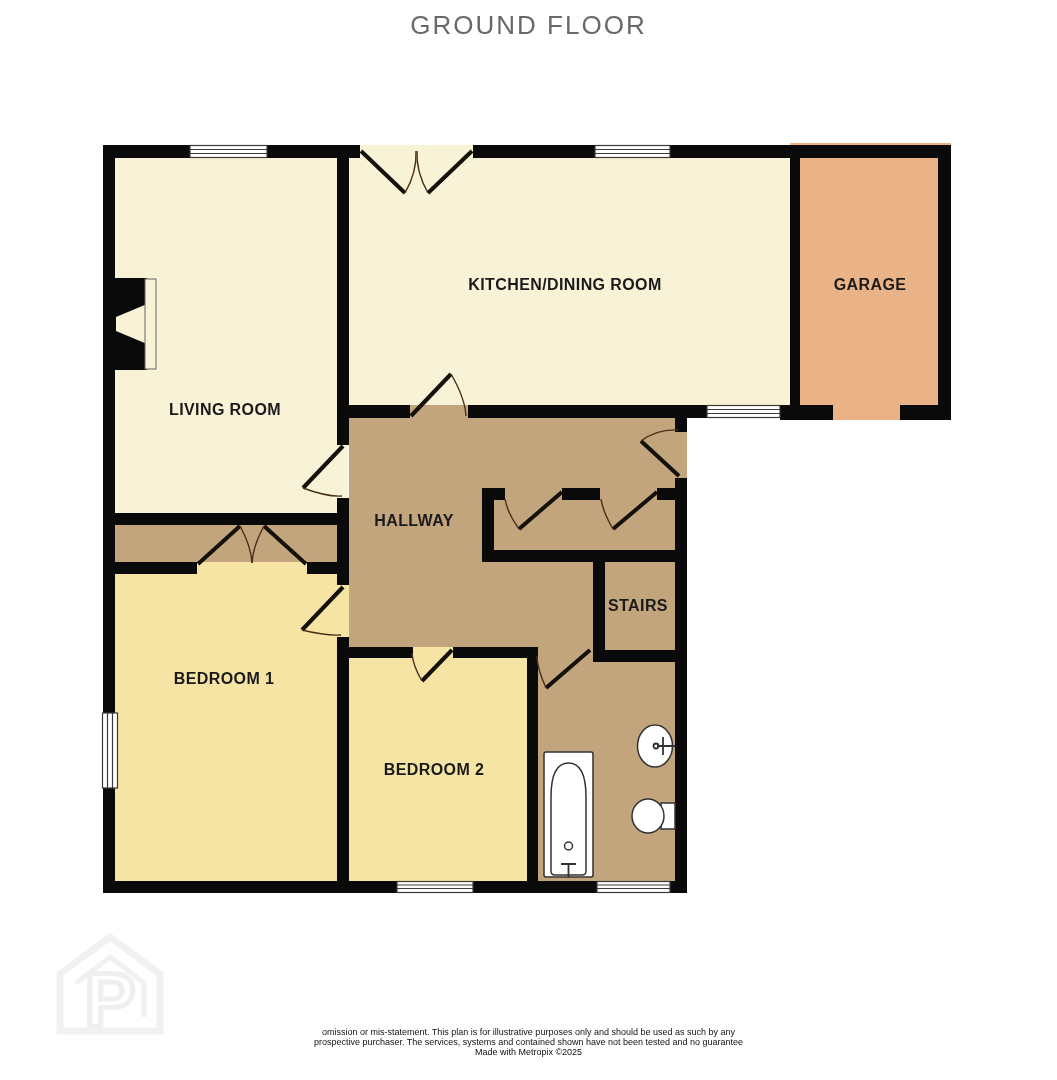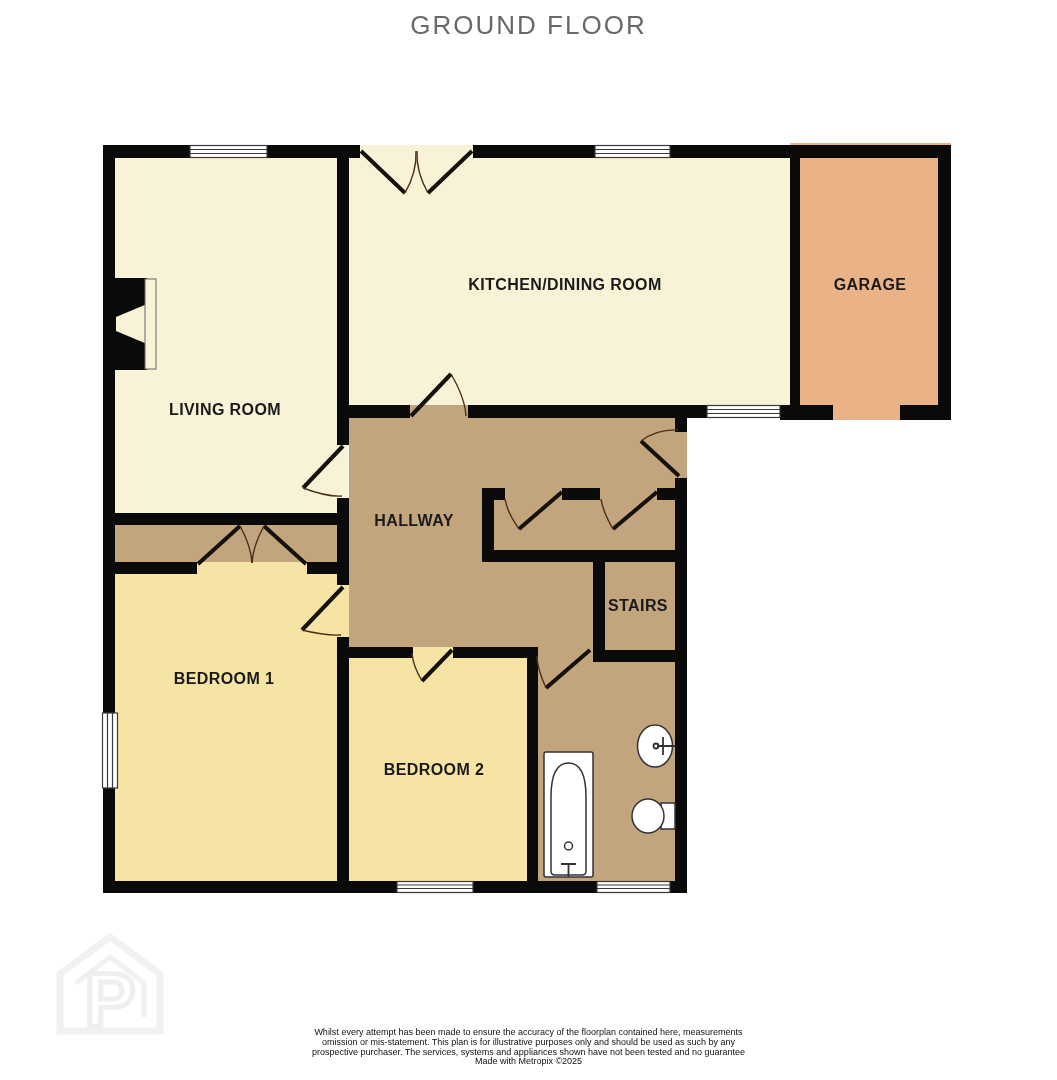--- a/index.html
+++ b/index.html
@@ -194,19 +194,18 @@
       <text class="roomlabel" x="565" y="290">KITCHEN/DINING ROOM</text>
       <text class="roomlabel" x="870" y="290">GARAGE</text>
       <text class="roomlabel" x="414" y="526">HALLWAY</text>
       <text class="roomlabel" x="638" y="611">STAIRS</text>
       <text class="roomlabel" x="224" y="684">BEDROOM 1</text>
       <text class="roomlabel" x="434" y="775">BEDROOM 2</text>
     </g>
   </svg>
 
   <div class="footer">
-    <div>Whilst every attempt has been made to ensure the accuracy of the floorplan contained here, measurements</div>
     <div>omission or mis-statement. This plan is for illustrative purposes only and should be used as such by any</div>
-    <div>prospective purchaser. The services, systems and appliances shown have not been tested and no guarantee</div>
+    <div>prospective purchaser. The services, systems and contained shown have not been tested and no guarantee</div>
     <div>Made with Metropix ©2025</div>
   </div>
 
 </div>
 
 </body></html>

